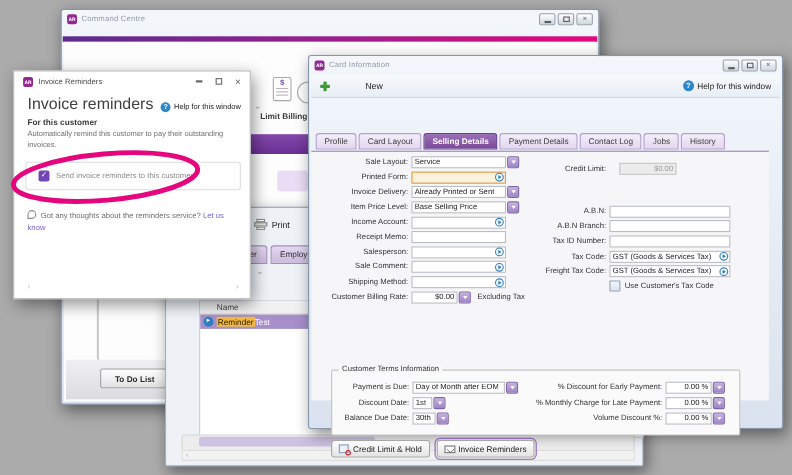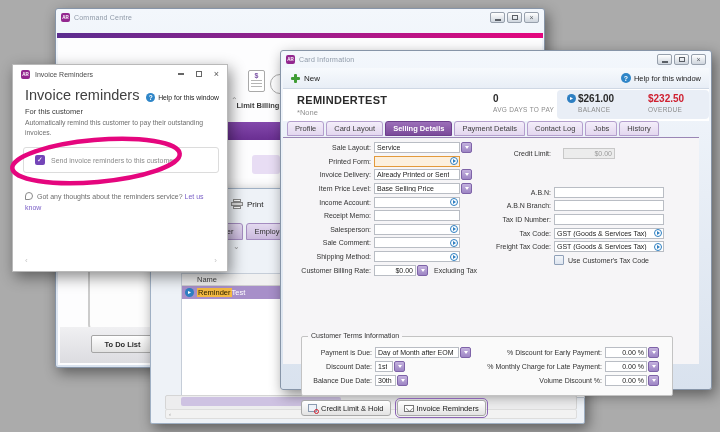--- a/index.html
+++ b/index.html
@@ -69,21 +69,21 @@
 
   
   .cardinfo{left:280px;top:50px;width:432px;height:340px;z-index:3;}
   .toolbar{position:absolute;left:2px;right:2px;top:17px;height:21px;background:linear-gradient(#f7fafd,#e8eef6);
            border-bottom:1px solid #cfd8e4;display:flex;align-items:center;padding:0 8px;box-sizing:border-box;}
   .newbtn{display:flex;align-items:center;gap:4px;}
   .plus{position:relative;width:9px;height:9px;}
   .plus::before,.plus::after{content:"";position:absolute;background:#3f9c35;border-radius:1px;}
   .plus::before{left:3px;top:0;width:3px;height:9px;}
   .plus::after{left:0;top:3px;width:9px;height:3px;}
-  .newbtn .nl{font-size:8px;color:#222;}
+  .newbtn .nl{font-size:8px;color:#222;margin-left:28px;}
   .helpright{margin-left:auto;display:flex;align-items:center;gap:3px;}
   .qicon{width:10px;height:10px;border-radius:50%;background:#2f86c8;color:#fff;font-size:7px;font-weight:bold;
          display:flex;align-items:center;justify-content:center;flex:none;}
   .helptxt{font-size:7.5px;color:#222;}
   .cihead{position:absolute;left:2px;right:2px;top:38px;height:32px;background:#fff;}
   .ciname{position:absolute;left:14px;top:5px;font-size:11px;font-weight:bold;color:#2b2b2b;letter-spacing:.3px;}
   .cisub{position:absolute;left:14px;top:19px;font-size:7.5px;color:#909090;}
   .statpanel{position:absolute;left:274px;top:1px;width:152px;height:29px;background:#e9eef6;border-radius:4px;}
   .stat{position:absolute;top:4px;}
   .stat .v{font-size:10px;font-weight:bold;}
@@ -147,21 +147,21 @@
   .dlg{left:12px;top:64px;width:216px;height:208px;z-index:4;background:#fff;border:1px solid #b9b9b9;}
   .dlg .tbar2{position:absolute;left:0;top:0;right:0;height:18px;display:flex;align-items:center;padding:0 8px;}
   .dlg .ttl2{font-size:7px;color:#4a4a4a;margin-left:5px;}
   .mctl{margin-left:auto;display:flex;align-items:center;gap:12px;}
   .mmin{width:6px;height:1.5px;background:#666;}
   .mmax{width:6px;height:6px;border:1px solid #666;box-sizing:border-box;}
   .mcls{font-size:9px;color:#555;line-height:1;}
   .dhead{position:absolute;left:12px;top:22px;font-size:14.5px;color:#404040;}
   .dhelp{position:absolute;right:8px;top:28px;display:flex;align-items:center;gap:3px;}
   .dhelp .helptxt{font-size:6.8px;}
-  .dsub{position:absolute;left:12px;top:42px;font-size:7.5px;font-weight:normal;color:#3a3a3a;}
+  .dsub{position:absolute;left:12px;top:42px;font-size:7.5px;font-weight:bold;color:#3a3a3a;}
   .dbody{position:absolute;left:12px;top:53px;width:196px;font-size:6.8px;line-height:10px;color:#6e6e6e;}
   .cbcard{position:absolute;left:10px;top:82px;width:196px;height:26px;background:#fff;border:1px solid #dcdcdc;border-radius:3px;
           display:flex;align-items:center;padding-left:11px;box-sizing:border-box;}
   .pcb{width:10px;height:10px;background:#7445b8;border-radius:2px;color:#fff;font-size:7px;line-height:10px;text-align:center;flex:none;}
   .cbtext{font-size:7px;color:#8a8a8a;margin-left:6px;}
   .feedback{position:absolute;left:12px;top:126px;width:192px;font-size:7px;line-height:11px;color:#6e6e6e;}
   .bubble{display:inline-block;width:8px;height:8px;border:1px solid #8a8a8a;border-radius:50% 50% 50% 0;
           vertical-align:-1px;margin-right:4px;box-sizing:border-box;}
   .dlink{color:#7a5fc7;}
   .dchev{position:absolute;bottom:6px;font-size:8px;color:#c4c4c4;}
@@ -278,40 +278,20 @@
     <div class="toolbar">
       <div class="newbtn">
         <div class="plus"></div>
         <div class="nl">New</div>
       </div>
       <div class="helpright">
         <div class="qicon">?</div>
         <div class="helptxt">Help for this window</div>
       </div>
     </div>
-    <div class="cihead">
-      <div class="ciname">REMINDERTEST</div>
-      <div class="cisub">*None</div>
-      <div class="statpanel"></div>
-      <div id="stats">
-          <div class="stat" style="left: 210px;">
-            <div class="v" style="color: rgb(43, 43, 43);">0</div>
-            <div class="l">AVG DAYS TO PAY</div>
-          </div>
-          <div class="stat" style="left: 295px;">
-            <div class="rowzoom" style="position: absolute; left: -14px; top: 1px;">▸</div>
-            <div class="v" style="color: rgb(43, 43, 43);">$261.00</div>
-            <div class="l">BALANCE</div>
-          </div>
-          <div class="stat" style="left: 365px;">
-            <div class="v" style="color: rgb(207, 32, 48);">$232.50</div>
-            <div class="l">OVERDUE</div>
-          </div>
-        </div>
-    </div>
     <div class="cit" id="card-tabs">
         <div class="ctab">Profile</div>
         <div class="ctab">Card Layout</div>
         <div class="ctab active">Selling Details</div>
         <div class="ctab">Payment Details</div>
         <div class="ctab">Contact Log</div>
         <div class="ctab">Jobs</div>
         <div class="ctab">History</div>
       </div>
     <div class="cibody">

